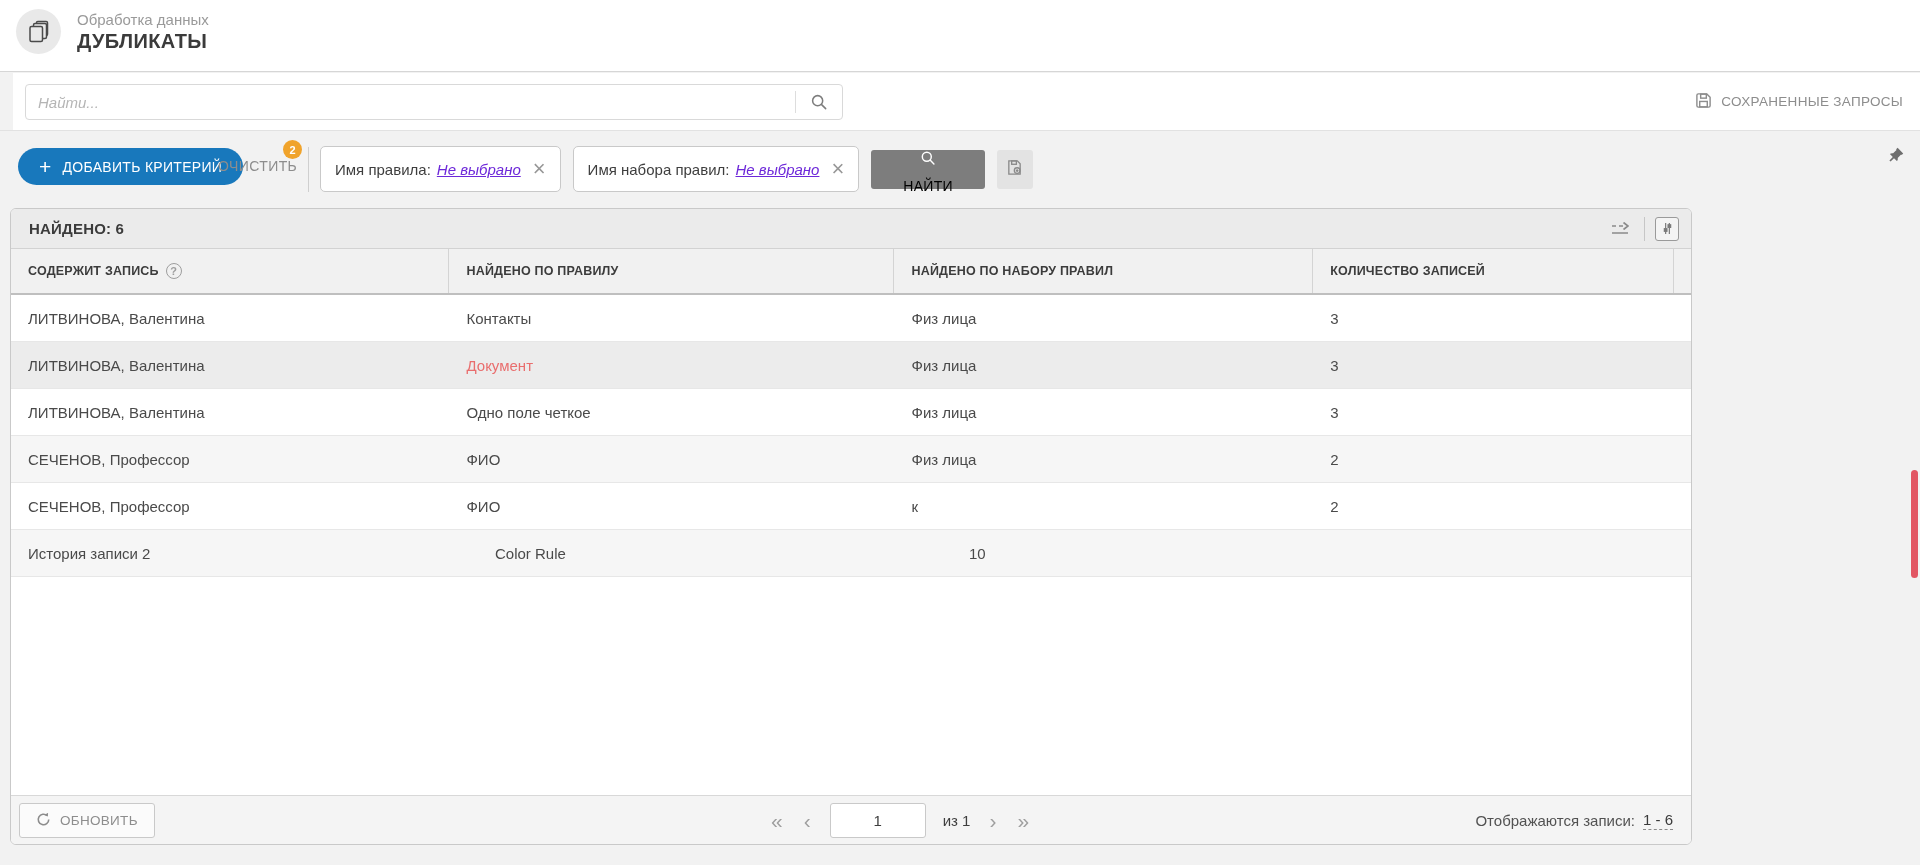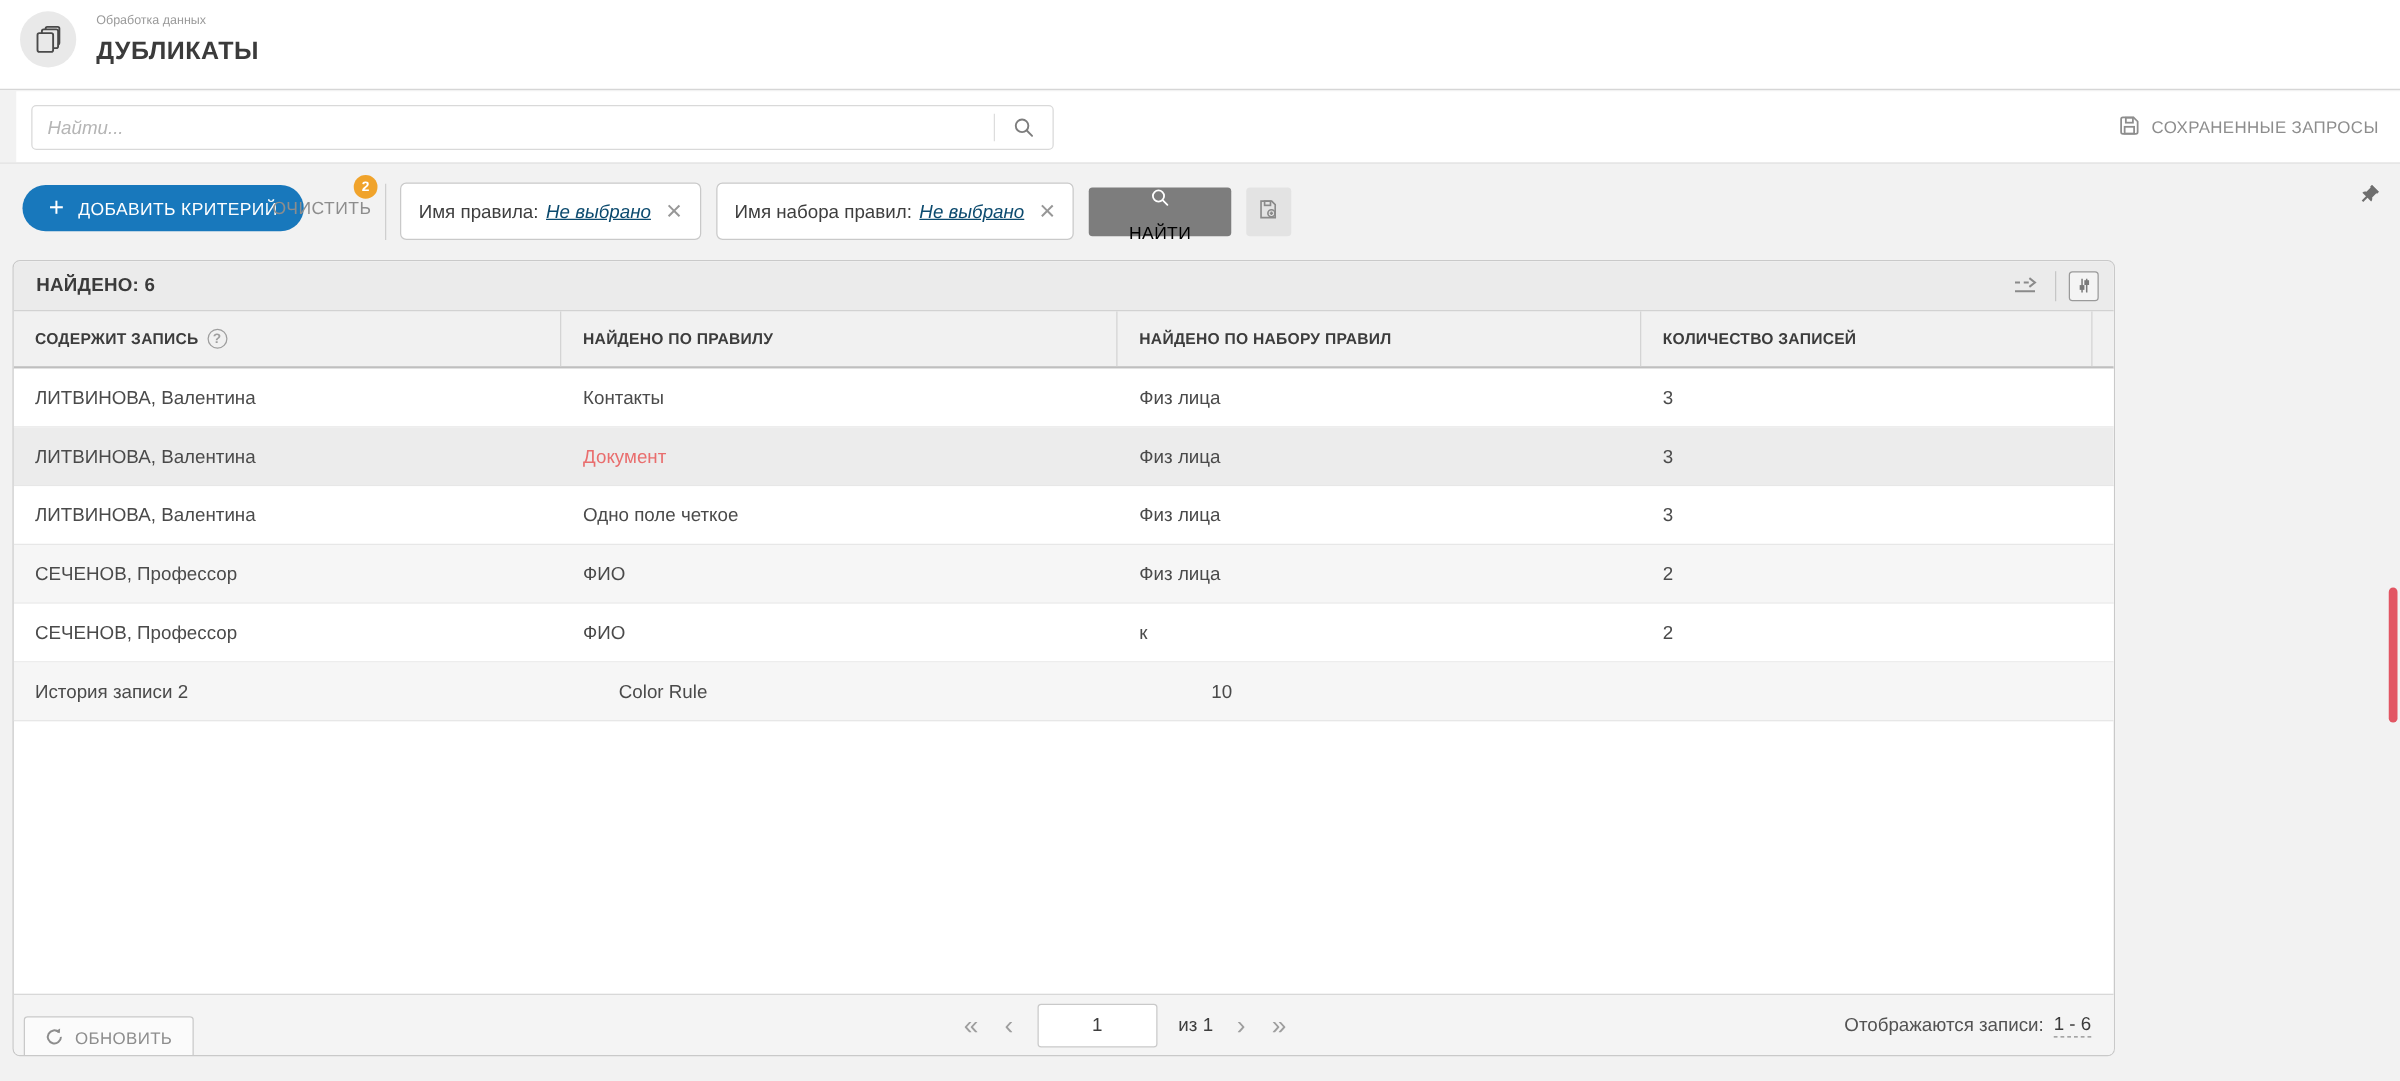--- a/index.html
+++ b/index.html
@@ -2,42 +2,42 @@
 <html><head>
 <meta charset="utf-8">
 <style>
   * { margin:0; padding:0; box-sizing:border-box; }
   html,body { width:1920px; height:865px; overflow:hidden; }
   body { font-family:"Liberation Sans", sans-serif; background:#f2f2f2; position:relative; }
 
   
   .top-header { position:absolute; left:0; top:0; width:1920px; height:72px; background:#fff; border-bottom:1px solid #d6d6d6; }
   .logo-circle { position:absolute; left:16px; top:9px; width:45px; height:45px; border-radius:50%; background:#e9e9e9; display:flex; align-items:center; justify-content:center; }
-  .section-label { position:absolute; left:77px; top:11px; font-size:10px; color:#9a9a9a; }
+  .section-label { position:absolute; left:77px; top:11px; font-size:15px; color:#9a9a9a; }
   .page-title { position:absolute; left:77px; top:30px; font-size:20px; font-weight:bold; color:#3b3b3b; letter-spacing:.4px; }
 
   
   .search-row { position:absolute; left:0; top:73px; width:1920px; height:57px; background:#fff;margin-left:13px; }
   .search-box { position:absolute; left:12px; top:11px; width:818px; height:36px; border:1px solid #d9d9d9; border-radius:4px; background:#fff; display:flex; align-items:center; }
   .search-input { flex:1; height:100%; border:none; outline:none; padding:0 12px; font-size:15px; color:#555; font-family:"Liberation Sans",sans-serif; background:transparent; }
   .search-input::placeholder { color:#b5b5b5; font-style:italic; }
   .search-divider { width:1px; height:22px; background:#ddd; }
   .search-btn { width:46px; height:100%; display:flex; align-items:center; justify-content:center; cursor:pointer; }
   .saved-queries { position:absolute; right:30px; top:0; height:57px; display:flex; align-items:center; gap:9px; color:#8d8d8d; font-size:13.5px; letter-spacing:.3px; cursor:pointer; }
 
   
   .criteria-panel { position:absolute; left:0; top:130px; width:1920px; height:78px; background:#f2f2f2; border-top:1px solid #e2e2e2; }
   .add-btn { position:absolute; left:18px; top:17px; height:37px; border:none; border-radius:19px; background:#1878bc; color:#fff; display:flex; align-items:center; gap:11px; padding:0 21px; font-size:14px; letter-spacing:.3px; cursor:pointer; font-family:"Liberation Sans",sans-serif; }
   .add-plus { font-size:21px; font-weight:300; line-height:1; }
   .clear-btn { position:absolute; left:218px; top:27px; font-size:14px; color:#8d8d8d; letter-spacing:.4px; background:none; border:none; cursor:pointer; font-family:"Liberation Sans",sans-serif; }
   .clear-badge { position:absolute; left:283px; top:9px; width:19px; height:19px; border-radius:50%; background:#f0a32b; color:#fff; font-size:11px; font-weight:bold; display:flex; align-items:center; justify-content:center; }
   .crit-divider { position:absolute; left:308px; top:16px; width:1px; height:45px; background:#cfcfcf; }
   .chips-row { position:absolute; left:320px; top:15px; height:46px; display:flex; align-items:center; gap:12px; }
   .chip { display:flex; align-items:center; height:46px; background:#fff; border:1px solid #c9c9c9; border-radius:5px; padding:0 14px; font-size:15px; color:#3e3e3e; white-space:nowrap; }
-  .chip-value { color:#0c4a6e; font-style:italic; text-decoration:underline; margin-left:6px; cursor:pointer; }
+  .chip-value { color:#6d28d9; font-style:italic; text-decoration:underline; margin-left:6px; cursor:pointer; }
   .chip-close { color:#979797; font-size:22px; font-weight:300; margin-left:12px; cursor:pointer; line-height:1; }
   .find-btn { display:flex; align-items:center; gap:9px; height:39px; background:#7d7d7d; color:#000000; border:none; border-radius:3px; padding:0 32px; font-size:14px; letter-spacing:.3px; cursor:pointer; font-family:"Liberation Sans",sans-serif;flex-direction:column; }
   .savefilter-btn { width:36px; height:39px; background:#e3e3e3; border:none; border-radius:3px; display:flex; align-items:center; justify-content:center; cursor:pointer; }
   .pin-btn { position:absolute; right:16px; top:16px; background:none; border:none; cursor:pointer; }
 
   
   .table-panel { position:absolute; left:10px; top:208px; width:1682px; height:637px; background:#fff; border:1px solid #c9c9c9; border-radius:6px; overflow:hidden; }
   .panel-header { height:40px; background:#ebebeb; border-bottom:1px solid #d2d2d2; display:flex; align-items:center; position:relative; }
   .found-label { margin-left:18px; font-size:15px; font-weight:bold; color:#3b3b3b; letter-spacing:.2px; }
   .header-icons { position:absolute; right:12px; display:flex; align-items:center; gap:10px; }
@@ -51,21 +51,21 @@
   .help-circle { display:inline-flex; align-items:center; justify-content:center; width:16px; height:16px; border:1px solid #9e9e9e; border-radius:50%; color:#9e9e9e; font-size:11px; font-weight:bold; margin-left:7px; cursor:pointer; }
 
   .grid-body { background:#fff; }
   .row { display:flex; height:47px; align-items:center; border-bottom:1px solid #e7e7e7; font-size:15px; color:#4a4a4a; background:#fff; cursor:pointer; }
   .row.alt { background:#f6f6f6; }
   .row.hl  { background:#ececec; }
   .cell { padding-left:17px; white-space:nowrap; overflow:hidden; }
   .red-text { color:#e96e6e; }
 
   .panel-footer { position:absolute; left:0; right:0; bottom:0; height:49px; background:#f4f4f4; border-top:1px solid #d8d8d8; }
-  .refresh-btn { position:absolute; left:8px; top:17px; height:35px; display:flex; align-items:center; gap:9px; background:#fbfbfb; border:1px solid #c9c9c9; border-radius:3px; padding:0 16px; color:#8d8d8d; font-size:13.5px; letter-spacing:.3px; cursor:pointer; font-family:"Liberation Sans",sans-serif; }
+  .refresh-btn { position:absolute; left:8px; top:7px; height:35px; display:flex; align-items:center; gap:9px; background:#fbfbfb; border:1px solid #c9c9c9; border-radius:3px; padding:0 16px; color:#8d8d8d; font-size:13.5px; letter-spacing:.3px; cursor:pointer; font-family:"Liberation Sans",sans-serif; }
   .pagination { position:absolute; left:758px; top:0; height:49px; display:flex; align-items:center; gap:17px; }
   .pg-arrow { background:none; border:none; color:#9e9e9e; font-size:21px; line-height:1; cursor:pointer; font-family:"Liberation Sans",sans-serif; padding:0 2px; }
   .page-input { width:96px; height:35px; border:1px solid #c9c9c9; border-radius:3px; background:#fff; text-align:center; font-size:15px; color:#3e3e3e; outline:none; font-family:"Liberation Sans",sans-serif; }
   .of-label { font-size:15px; color:#3e3e3e; }
   .showing { position:absolute; right:18px; top:0; height:49px; display:flex; align-items:center; gap:8px; font-size:15px; color:#525252; }
   .showing-range { color:#3a3a3a; border-bottom:1px dashed #8a8a8a; padding-bottom:1px; cursor:pointer; }
 
   .red-scrollbar { position:absolute; right:2px; top:470px; width:7px; height:108px; background:#e25663; border-radius:4px; }
 </style>
 </head>

